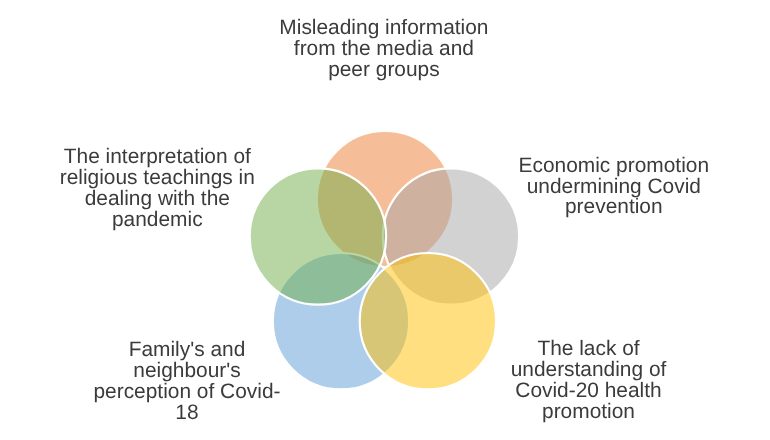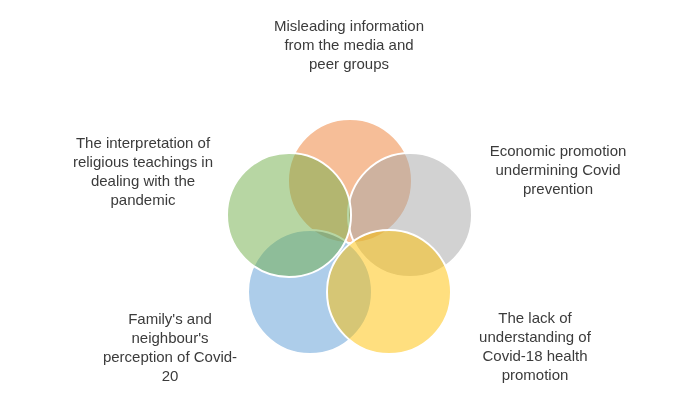--- a/index.html
+++ b/index.html
@@ -2,21 +2,21 @@
 <html><head>
 <meta charset="utf-8">
 <style>
   html,body{margin:0;padding:0;}
   body{
     width:700px;height:400px;background:#ffffff;overflow:hidden;position:relative;
     font-family:"Liberation Sans", sans-serif;
   }
   .venn-label{
     position:absolute;
-    font-size:15px;
+    font-size:19px;
     line-height:19px;
     color:#3b3b3b;
     text-align:center;
     white-space:pre-line;
   }
   #label-top        {left:229px; top:16px;  width:240px;}
   #label-upper-left {left:38px;  top:133px; width:210px;}
   #label-upper-right{left:458px; top:141px; width:200px;}
   #label-lower-right{left:445px; top:308px; width:180px;}
   #label-lower-left {left:70px;  top:309px; width:200px;}
@@ -40,25 +40,25 @@
 from the media and
 peer groups</div>
 
   <div id="label-upper-right" class="venn-label">Economic promotion
 undermining Covid
 prevention</div>
 
   <div id="label-lower-left" class="venn-label">Family's and
 neighbour's
 perception of Covid-
-20</div>
+18</div>
 
   <div id="label-lower-right" class="venn-label">The lack of
 understanding of
-Covid-18 health
+Covid-20 health
 promotion</div>
 
   <div id="label-upper-left" class="venn-label">The interpretation of
 religious teachings in
 dealing with the
 pandemic</div>
 
 </div>
 
 </body></html>

